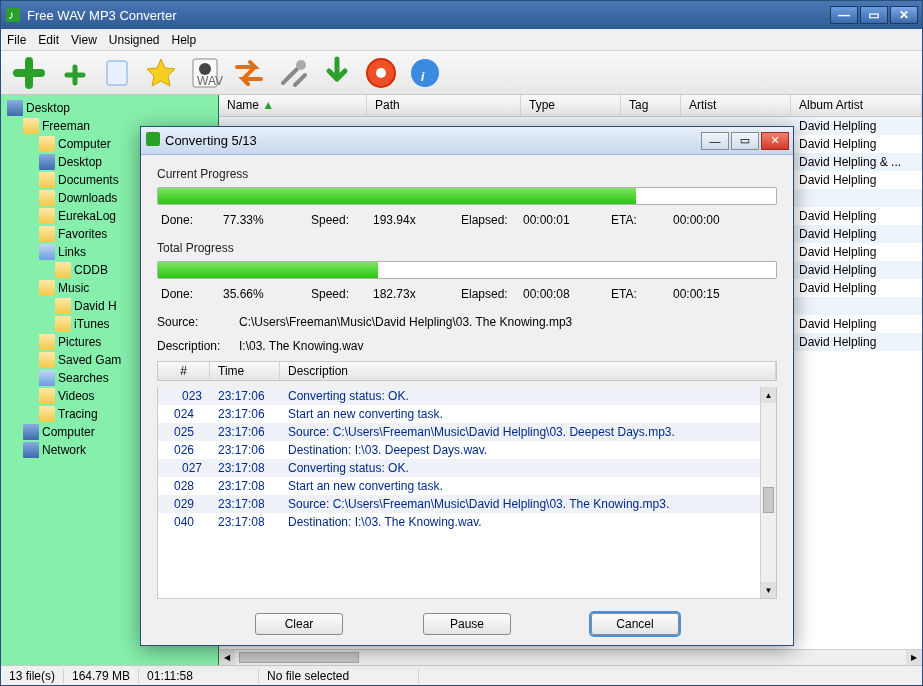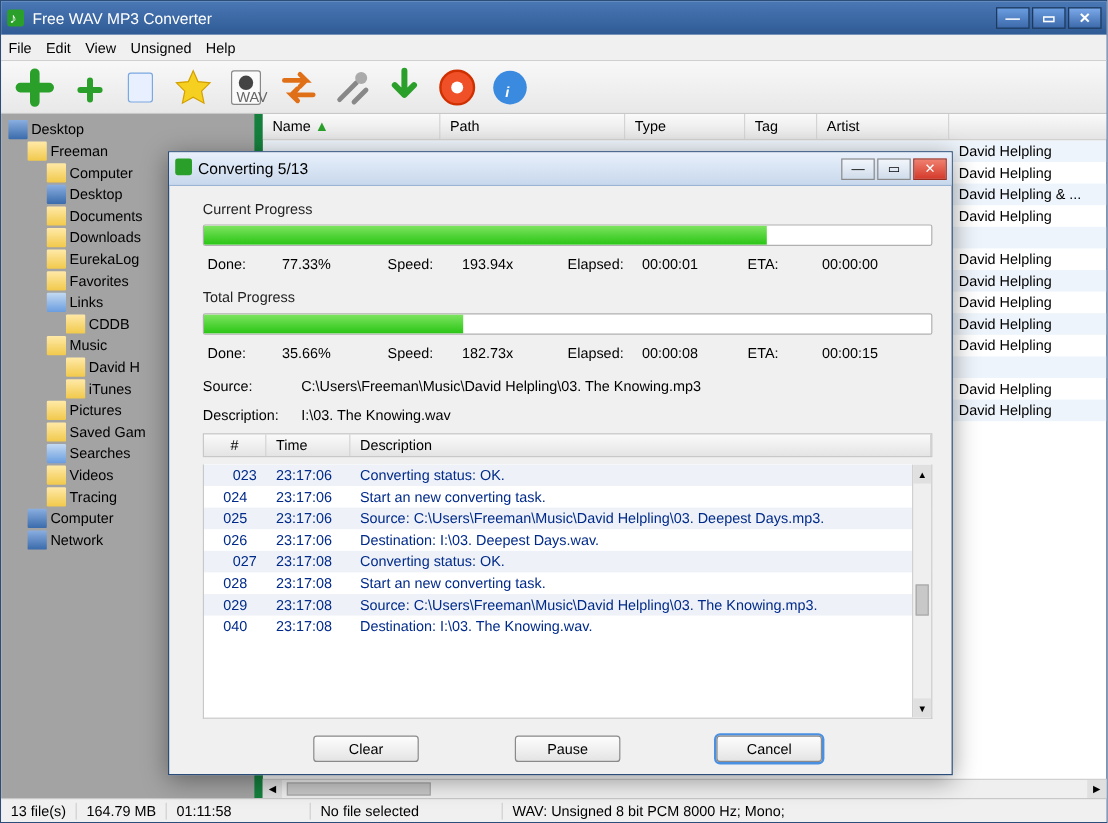--- a/index.html
+++ b/index.html
@@ -9,21 +9,21 @@
   .titlebar .icon { width:16px;height:16px;margin-right:6px;display:flex;align-items:center;justify-content:center; }
   .titlebar .title { flex:1; font-size:13px; }
   .titlebar .wbtns { display:flex; gap:2px; }
   .titlebar .wbtn { width:28px;height:18px;border:1px solid #1d3a5e;background:linear-gradient(#6a9de0,#3d6aab);color:#fff;display:flex;align-items:center;justify-content:center;font-weight:bold;font-size:12px;cursor:pointer; }
   .titlebar .wbtn.close { background:linear-gradient(#7aa8e8,#3d6aab); }
   .menubar { height:22px; background:#f0f0f0; border-bottom:1px solid #d0d0d0; display:flex; padding:0 6px; align-items:center; gap:12px; }
   .menubar span { cursor:pointer; }
   .toolbar { height:44px; background:linear-gradient(#f8f8f8,#e8e8e8); border-bottom:1px solid #c8c8c8; display:flex; align-items:center; padding:2px 8px; gap:4px; }
   .tbtn { width:40px;height:40px; display:flex;align-items:center;justify-content:center;cursor:pointer; }
   .content { display:flex; height:calc(100% - 28px - 22px - 44px - 20px); }
-  .tree { width:218px; border-right:7px solid #15803d; overflow:auto; padding:4px 2px; background:#a3a3a3;text-align:center; }
+  .tree { width:218px; border-right:1px solid #15803d; overflow:auto; padding:4px 2px; background:#86efac;text-align:center; }
   .tree-item { display:flex; align-items:center; height:18px; white-space:nowrap; cursor:pointer; }
   .tree-item .ticon { width:16px;height:16px;margin-right:3px;display:inline-block; }
   .folder { background:linear-gradient(#ffe9a8,#f1c94b); border-radius:1px; }
   .bluefolder { background:linear-gradient(#c3d9f1,#6a9de0); border-radius:1px; }
   .screen { background:linear-gradient(#8aaee0,#3a6bab); border-radius:1px; }
   .list-area { flex:1; display:flex; flex-direction:column; }
   .list-header { height:22px; display:flex; background:linear-gradient(#fafafa,#e4e4e4); border-bottom:1px solid #c8c8c8; }
   .list-header div { padding:3px 8px; border-right:1px solid #d4d4d4; }
   .list-body { flex:1; overflow:auto; }
   .list-body .row { height:18px; display:flex; align-items:center; }
@@ -31,21 +31,21 @@
   .list-body .row div { padding:1px 8px; overflow:hidden;white-space:nowrap; }
   .statusbar { height:20px; background:#f0f0f0; border-top:1px solid #c8c8c8; display:flex; align-items:center; font-size:12px; }
   .statusbar div { padding:0 8px; border-right:1px solid #d0d0d0; }
 
   
   .dialog { position:absolute; left:140px; top:126px; width:654px; height:520px; background:#f0f0f0; border:1px solid #2a4d7a; box-shadow:0 4px 20px rgba(0,0,0,0.4); display:flex; flex-direction:column; }
   .dtitlebar { height:28px; background:linear-gradient(#e8f0fb,#c8d8ec); display:flex; align-items:center; padding:0 4px; border-bottom:1px solid #9ab4d6; }
   .dtitlebar .dt { flex:1; color:#000; font-size:13px; padding-left:4px; }
   .dtitlebar .dwbtn { width:28px;height:18px;border:1px solid #8a8a8a;margin-left:2px;display:flex;align-items:center;justify-content:center;font-size:11px;cursor:pointer; background:linear-gradient(#f2f6fb,#d0dceb); }
   .dtitlebar .dwbtn.close { background:linear-gradient(#f08070,#d43a2a); color:#fff; border-color:#a02a1a; }
-  .dbody { flex:1; padding:10px 16px 8px 16px; display:flex; flex-direction:column; gap:6px; overflow:hidden;margin-left:12px; }
+  .dbody { flex:1; padding:10px 16px 8px 16px; display:flex; flex-direction:column; gap:6px; overflow:hidden; }
   .section-label { font-size:12px; color:#222; margin-top:2px; }
   .progressbar { height:18px; border:1px solid #b0b0b0; background:#fff; border-radius:2px; overflow:hidden; position:relative; }
   .progressbar .fill { height:100%; background:linear-gradient(#7ee461,#29c514); }
   .statsrow { display:flex; gap:8px; padding:2px 4px 6px 4px; }
   .statsrow .lbl { width:54px; }
   .statsrow .val { width:80px; }
   .pathrow { display:flex; padding:2px 0; }
   .pathrow .plbl { width:82px; }
   .loghdr { height:20px; display:flex; background:linear-gradient(#fafafa,#e4e4e4); border:1px solid #c8c8c8; }
   .loghdr div { padding:2px 8px; border-right:1px solid #d4d4d4; }
@@ -236,20 +236,21 @@
         </div>
     </div>
 
     <div class="list-area">
       <div class="list-header">
         <div style="width:148px"><span>Name</span> <span style="color:#2aa02a">▲</span></div>
         <div style="width:154px">Path</div>
         <div style="width:100px">Type</div>
         <div style="width:60px">Tag</div>
         <div style="width:110px">Artist</div>
+        <div style="flex:1">Album Artist</div>
       </div>
       <div class="list-body" id="listbody">
           <div class="row">
             <div style="width:148px"></div>
             <div style="width:154px"></div>
             <div style="width:100px"></div>
             <div style="width:60px"></div>
             <div style="width:110px"></div>
             <div style="flex:1">David Helpling</div>
           </div>
@@ -358,21 +359,20 @@
         <div class="ar">▶</div>
       </div>
     </div>
   </div>
 
   <div class="statusbar">
     <div>13 file(s)</div>
     <div>164.79 MB</div>
     <div style="width:120px">01:11:58</div>
     <div style="width:160px">No file selected</div>
-    <div style="flex:1;border-right:none">WAV:   Unsigned 8 bit PCM  8000 Hz;  Mono;</div>
   </div>
 </div>
 
 <div class="dialog">
   <div class="dtitlebar">
     <span class="icon">
       <svg width="16" height="16">
           <rect x="1" y="1" width="14" height="14" fill="#2aa02a" rx="2"></rect>
         </svg>
     </span>

